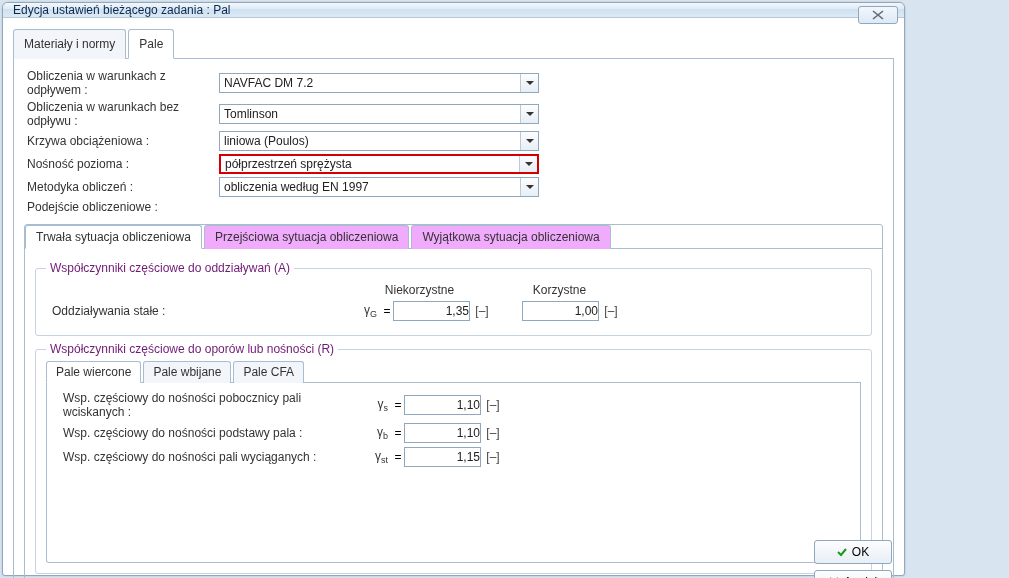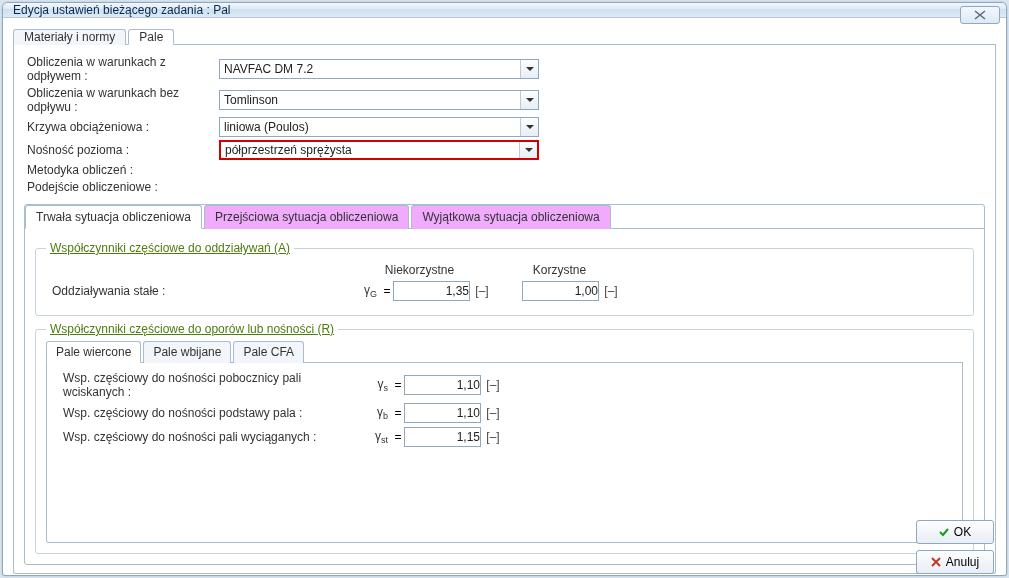--- a/index.html
+++ b/index.html
@@ -1,43 +1,43 @@
 <!DOCTYPE html>
 <html><head>
   <meta charset="utf-8">
   <style>
     * { box-sizing: border-box; margin: 0; padding: 0; font-family: "Segoe UI", Tahoma, sans-serif; font-size: 12px; }
     body { background: #d8e4f0; padding: 2px; }
-    .window { width: 1005px; height: 574px; background: #fff; border: 1px solid #8fa7bf; border-radius: 6px 6px 3px 3px; box-shadow: 0 0 2px rgba(0,0,0,0.2); display: flex; flex-direction: column; }
+    .window { width: 903px; height: 574px; background: #fff; border: 1px solid #8fa7bf; border-radius: 6px 6px 3px 3px; box-shadow: 0 0 2px rgba(0,0,0,0.2); display: flex; flex-direction: column; }
     .titlebar { height: 28px; background: linear-gradient(#f3f7fb, #dde9f5 45%, #cfe0f0 46%, #dde9f5); border-bottom: 1px solid #b5c7d9; border-radius: 5px 5px 0 0; display: flex; align-items: center; padding: 0 10px; position: relative; }
     .titlebar .title { color: #0a2a4d; }
     .close-btn { position: absolute; right: 6px; top: 3px; width: 40px; height: 18px; background: linear-gradient(#f3f7fb, #dde9f5); border: 1px solid #8fa7bf; border-radius: 3px; display: flex; align-items: center; justify-content: center; cursor: pointer; }
     .close-btn svg { width: 14px; height: 10px; }
     .content { flex: 1; padding: 10px; position: relative; }
     .tabs-main { display: flex; border-bottom: 1px solid #a9bdd1; margin-bottom: 0; }
-    .tab-main { padding: 0 10px; border: 1px solid #a9bdd1; border-bottom: none; background: #f2f6fa; margin-right: 2px; border-radius: 3px 3px 0 0; cursor: pointer; position: relative; top: 1px; color: #333; }
+    .tab-main { padding: 7px 10px; border: 1px solid #a9bdd1; border-bottom: none; background: #f2f6fa; margin-right: 2px; border-radius: 3px 3px 0 0; cursor: pointer; position: relative; top: 1px; color: #333; }
     .tab-main.active { background: #fff; border-bottom: 1px solid #fff; font-weight: normal; }
     .tab-body { border: 1px solid #a9bdd1; border-top: none; padding: 10px 10px 8px 10px; border-radius: 0 0 3px 3px; }
     .form-row { display: flex; align-items: center; margin-bottom: 3px; }
     .form-row label { width: 195px; color: #333; padding-left: 3px; }
     .combo { position: relative; width: 320px; height: 20px; }
     .combo-field { width: 100%; height: 100%; border: 1px solid #8fa7bf; background: #fff; padding: 0 22px 0 4px; display: flex; align-items: center; color: #222; }
     .combo.highlighted .combo-field { border: 2px solid #d40000; }
     .combo-btn { position: absolute; right: 1px; top: 1px; width: 18px; height: 18px; background: linear-gradient(#fdfdfe, #e7eef6); border-left: 1px solid #bcc9d6; display: flex; align-items: center; justify-content: center; cursor: pointer; }
     .combo.highlighted .combo-btn { top: 2px; right: 2px; height: 16px; }
     .combo-btn::after { content: ""; border-left: 4px solid transparent; border-right: 4px solid transparent; border-top: 4px solid #333; }
 
     .sub-frame { border: 1px solid #a9bdd1; border-radius: 3px; margin-top: 10px; padding: 0; }
     .sub-tabs { display: flex; border-bottom: 1px solid #a9bdd1; margin-top: -1px; }
     .sub-tab { padding: 4px 10px; border: 1px solid #a9bdd1; border-bottom: none; background: #f0abfc; margin-right: 2px; border-radius: 3px 3px 0 0; cursor: pointer; position: relative; top: 1px; color: #333; }
     .sub-tab.active { background: #fff; border-bottom: 1px solid #fff; }
     .sub-body { padding: 8px 10px 10px 10px; }
 
     fieldset.group { border: 1px solid #c7d3e0; border-radius: 3px; padding: 8px 10px 10px 10px; margin-top: 4px; }
-    fieldset.group legend { padding: 0 4px; color: #4d7c0f; text-decoration: underline; }
+    fieldset.group legend { padding: 0 4px; color: #701a75; }
 
     .headers-row { display: flex; align-items: flex-end; margin-bottom: 4px; }
     .headers-row .spacer { width: 335px; }
     .headers-row .hdr { width: 77px; text-align: center; color: #333; }
     .headers-row .gap { width: 28px; }
     .headers-row .hdr2 { width: 77px; text-align: center; color: #333; }
 
     .value-row { display: flex; align-items: center; margin-bottom: 4px; }
     .value-row .lbl { width: 300px; color: #333; padding-left: 6px; }
     .value-row .sym { width: 35px; text-align: right; color: #333; padding-right: 4px; }
@@ -104,20 +104,24 @@
       <div class="form-row">
         <label>Nośność pozioma :</label>
         <div class="combo highlighted">
           <div class="combo-field">półprzestrzeń sprężysta</div>
           <div class="combo-btn"></div>
         </div>
       </div>
 
       <div class="form-row">
         <label>Metodyka obliczeń :</label>
+        <div class="combo">
+          <div class="combo-field">obliczenia według EN 1997</div>
+          <div class="combo-btn"></div>
+        </div>
       </div>
 
       <div class="form-row">
         <label>Podejście obliczeniowe :</label>
       </div>
 
       <div class="sub-frame">
         <div class="sub-tabs">
           <div class="sub-tab active">Trwała sytuacja obliczeniowa</div>
           <div class="sub-tab">Przejściowa sytuacja obliczeniowa</div>

